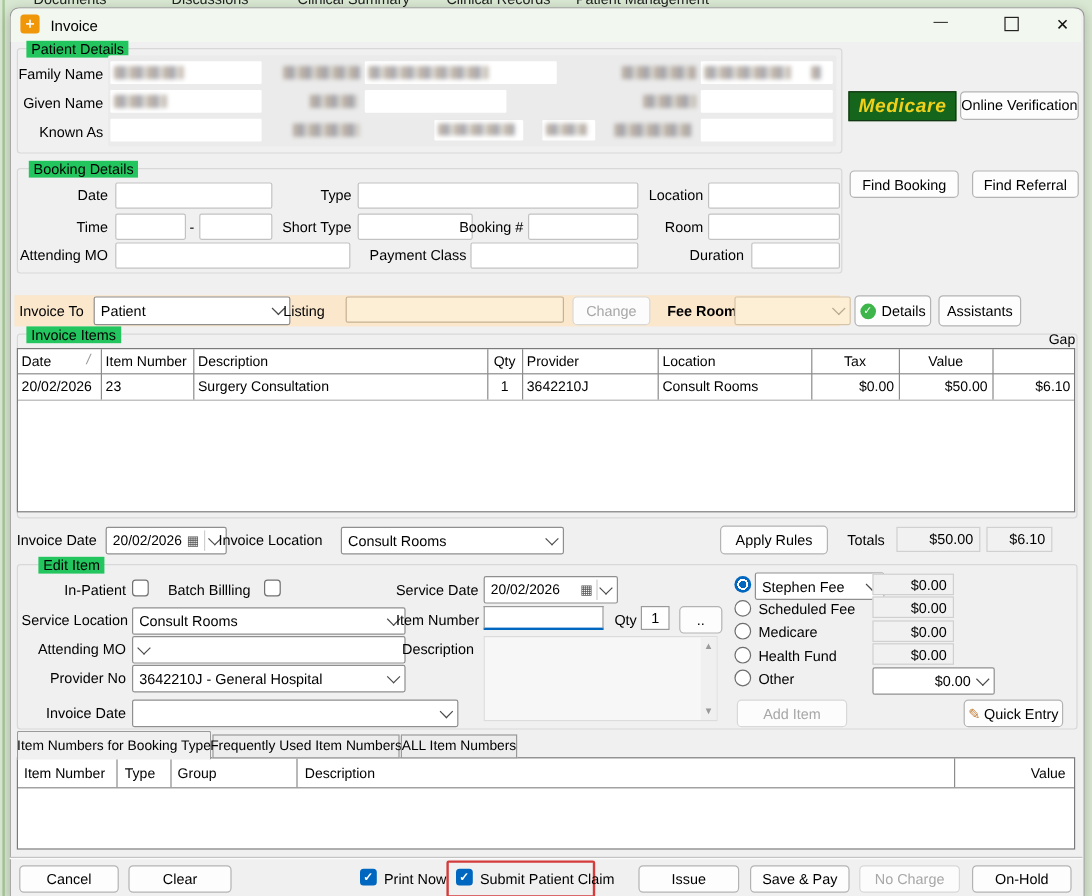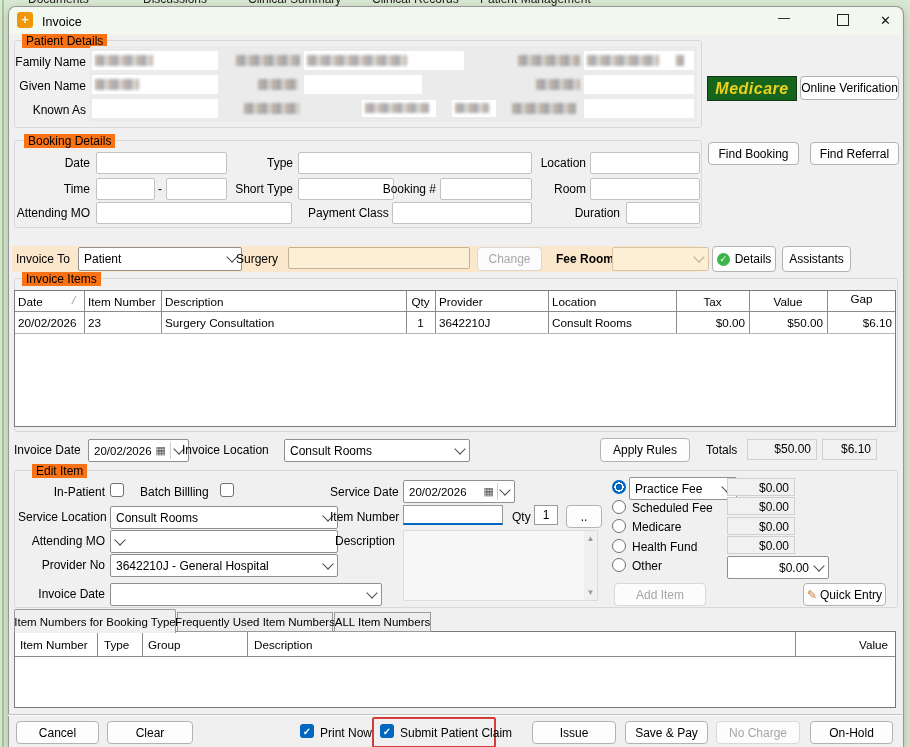--- a/index.html
+++ b/index.html
@@ -10,21 +10,21 @@
   .bg-tabs{position:absolute;left:0;top:0;width:910px;height:7px;overflow:hidden}
   .bg-tabs span{position:absolute;top:-8px;font-size:12px;color:#222;white-space:nowrap}
   .win{position:absolute;left:8px;top:6px;width:894px;height:741px;background:#f0f0f0;
     border:1px solid #979797;border-bottom:none;border-radius:8px 8px 0 0;box-shadow:0 3px 10px rgba(0,0,0,.22)}
   .titlebar{position:absolute;left:9px;top:7px;width:892px;height:28px;background:#f2f7ef;border-radius:7px 7px 0 0}
   .appicon{position:absolute;left:17px;top:12px;width:16px;height:16px;background:#f09609;border-radius:3px;
     color:#fbf4e7;font-weight:bold;font-size:13px;line-height:15px;text-align:center}
   .lbl{position:absolute;white-space:nowrap}
   .rlbl{position:absolute;text-align:right;white-space:nowrap}
   .grp{position:absolute;border:1px solid #d8d8d8;border-radius:3px}
-  .leg{position:absolute;background:#f97316;padding:0 4px;white-space:nowrap}
+  .leg{position:absolute;background:#22c55e;padding:0 4px;white-space:nowrap}
   .inp{position:absolute;background:#fff;border:1px solid #c2c2c2;border-radius:2px}
   .btn{position:absolute;background:#fdfdfd;border:1px solid #b3b3b3;border-radius:4px;
     display:flex;align-items:center;justify-content:center;font-size:12px;white-space:nowrap}
   .btn.dis{color:#a7a7a7;border-color:#d8d8d8;background:#fcfcfc}
   .combo{position:absolute;background:#fff;border:1px solid #8f8f8f;border-radius:2px;
     display:flex;align-items:center;padding:0 5px}
   .combo .cv{flex:1;white-space:nowrap;overflow:hidden}
   .chev{width:7px;height:7px;border-right:1.4px solid #4a4a4a;border-bottom:1.4px solid #4a4a4a;
     transform:rotate(45deg);margin-top:-4px;flex:none}
   .rval{position:absolute;background:#f1f1f1;border:1px solid #d0d0d0;text-align:right;
@@ -137,21 +137,21 @@
 
   <div class="btn" style="left:708px;top:142px;width:89px;height:21px">Find Booking</div>
   <div class="btn" style="left:810px;top:142px;width:87px;height:21px">Find Referral</div>
 
   <div class="abs" style="left:12px;top:246px;width:688px;height:26px;background:#fbe7cc"></div>
   <div class="lbl" style="left:16px;top:252px">Invoice To</div>
   <div class="combo" style="left:78px;top:247px;width:152px;height:22px">
     <span class="cv">Patient</span>
     <span class="chev"></span>
   </div>
-  <div class="lbl" style="left:236px;top:252px">Surgery</div>
+  <div class="lbl" style="left:236px;top:252px">Listing</div>
   <div class="abs" style="left:288px;top:247px;width:182px;height:22px;background:#fdeed6;border:1px solid #c6b193;border-radius:2px;box-sizing:border-box"></div>
   <div class="btn dis" style="left:477px;top:247px;width:63px;height:22px">Change</div>
   <div class="lbl" style="left:556px;top:252px;font-weight:600">Fee Rooms</div>
   <div class="combo" style="left:612px;top:247px;width:85px;height:22px;background:#fdeed6;border-color:#d6c4a6">
     <span class="cv"></span>
     <span class="chev" style="border-color:#b9ab92"></span>
   </div>
   <div class="btn" style="left:712px;top:246px;width:62px;height:24px">
     <span style="width:13px;height:13px;border-radius:50%;background:#3db54a;color:#fff;font-size:9px;line-height:13px;text-align:center;margin-right:5px">✓</span>
     <span>Details</span>
@@ -174,21 +174,21 @@
 
   <div class="cell" style="left:18px;top:295px">Date</div>
   <div class="cell" style="left:72px;top:293px;color:#999;font-style:italic">/</div>
   <div class="cell" style="left:88px;top:295px">Item Number</div>
   <div class="cell" style="left:165px;top:295px">Description</div>
   <div class="cell" style="left:406px;top:295px;width:29px;text-align:center">Qty</div>
   <div class="cell" style="left:439px;top:295px">Provider</div>
   <div class="cell" style="left:552px;top:295px">Location</div>
   <div class="cell" style="left:676px;top:295px;width:73px;text-align:center">Tax</div>
   <div class="cell" style="left:749px;top:295px;width:78px;text-align:center">Value</div>
-  <div class="cell" style="left:827px;top:292px;width:69px;text-align:center">Gap</div>
+  <div class="cell" style="left:827px;top:277px;width:69px;text-align:right">Gap</div>
 
   <div>
     <div class="cell" style="left:18px;top:316px">20/02/2026</div>
     <div class="cell" style="left:88px;top:316px">23</div>
     <div class="cell" style="left:165px;top:316px">Surgery Consultation</div>
     <div class="cell" style="left:406px;top:316px;width:29px;text-align:center">1</div>
     <div class="cell" style="left:439px;top:316px">3642210J</div>
     <div class="cell" style="left:552px;top:316px">Consult Rooms</div>
     <div class="cell" style="left:676px;top:316px;width:69px;text-align:right">$0.00</div>
     <div class="cell" style="left:749px;top:316px;width:74px;text-align:right">$50.00</div>
@@ -256,21 +256,21 @@
   </div>
 
   <div class="rlbl" style="left:18px;top:587px;width:87px">Invoice Date</div>
   <div class="combo" style="left:110px;top:583px;width:260px;height:21px">
     <span class="cv"></span>
     <span class="chev"></span>
   </div>
 
   <div class="rad sel" style="left:612px;top:480px"></div>
   <div class="combo" style="left:629px;top:477px;width:96px;height:21px">
-    <span class="cv">Practice Fee</span>
+    <span class="cv">Stephen Fee</span>
     <span class="chev"></span>
   </div>
   <div class="rval" style="left:727px;top:478px;width:68px;height:18px">$0.00</div>
 
   <div class="rad off" style="left:612px;top:500px"></div>
   <div class="lbl" style="left:632px;top:501px">Scheduled Fee</div>
   <div class="rval" style="left:727px;top:497px;width:68px;height:18px">$0.00</div>
 
   <div class="rad off" style="left:612px;top:519px"></div>
   <div class="lbl" style="left:632px;top:520px">Medicare</div>

